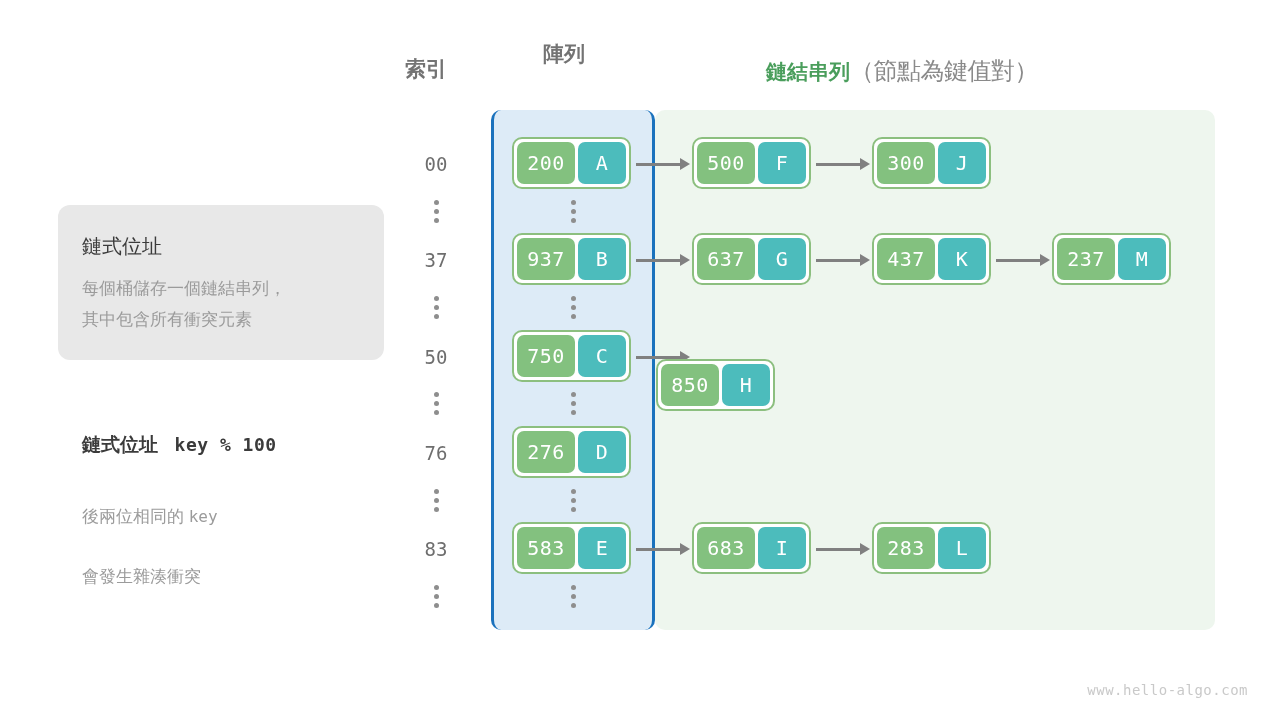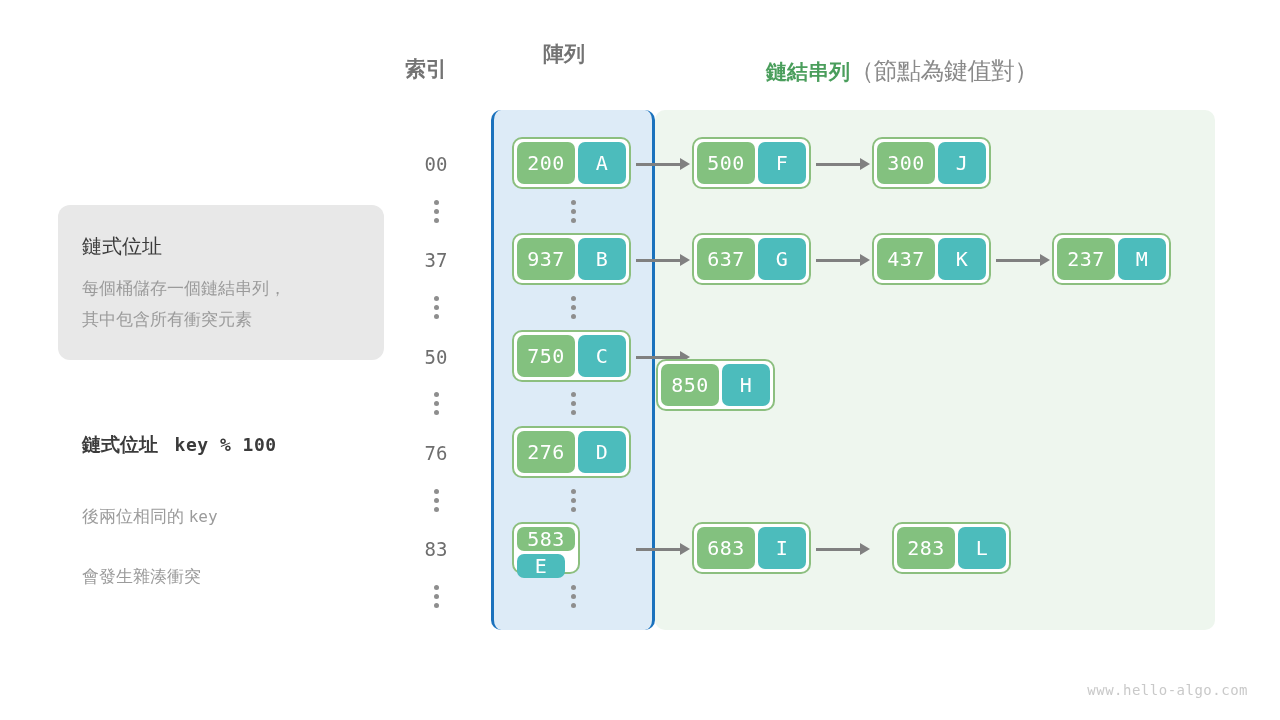--- a/index.html
+++ b/index.html
@@ -307,37 +307,37 @@
     <div class="node" style="left: 656px; top: 330px; margin-top: 29px;">
       <div class="half k">850</div>
       <div class="half v">H</div>
     </div>
     <div class="index-label" style="top: 442px;">76</div>
     <div class="node" style="left: 512px; top: 426px;">
       <div class="half k">276</div>
       <div class="half v">D</div>
     </div>
     <div class="index-label" style="top: 538px;">83</div>
-    <div class="node" style="left: 512px; top: 522px; flex-direction: column;">
+    <div class="node" style="left: 512px; top: 522px;">
       <div class="half k">583</div>
       <div class="half v">E</div>
     </div>
     <div class="arrow" style="left: 636px; top: 544px; width: 54px;">
       <div class="shaft"></div>
       <div class="head"></div>
     </div>
     <div class="node" style="left: 692px; top: 522px;">
       <div class="half k">683</div>
       <div class="half v">I</div>
     </div>
     <div class="arrow" style="left: 816px; top: 544px; width: 54px;">
       <div class="shaft"></div>
       <div class="head"></div>
     </div>
-    <div class="node" style="left: 872px; top: 522px; margin-left: 20px;">
+    <div class="node" style="left: 872px; top: 522px;">
       <div class="half k">283</div>
       <div class="half v">L</div>
     </div>
     <div class="index-dots" style="left: 400px; top: 200px;"><span class="dots-glyph"><i></i><i></i><i></i></span></div>
     <div class="index-dots" style="left: 537px; top: 200px;"><span class="dots-glyph"><i></i><i></i><i></i></span></div>
     <div class="index-dots" style="left: 400px; top: 296px;"><span class="dots-glyph"><i></i><i></i><i></i></span></div>
     <div class="index-dots" style="left: 537px; top: 296px;"><span class="dots-glyph"><i></i><i></i><i></i></span></div>
     <div class="index-dots" style="left: 400px; top: 392px;"><span class="dots-glyph"><i></i><i></i><i></i></span></div>
     <div class="index-dots" style="left: 537px; top: 392px;"><span class="dots-glyph"><i></i><i></i><i></i></span></div>
     <div class="index-dots" style="left: 400px; top: 489px;"><span class="dots-glyph"><i></i><i></i><i></i></span></div>

